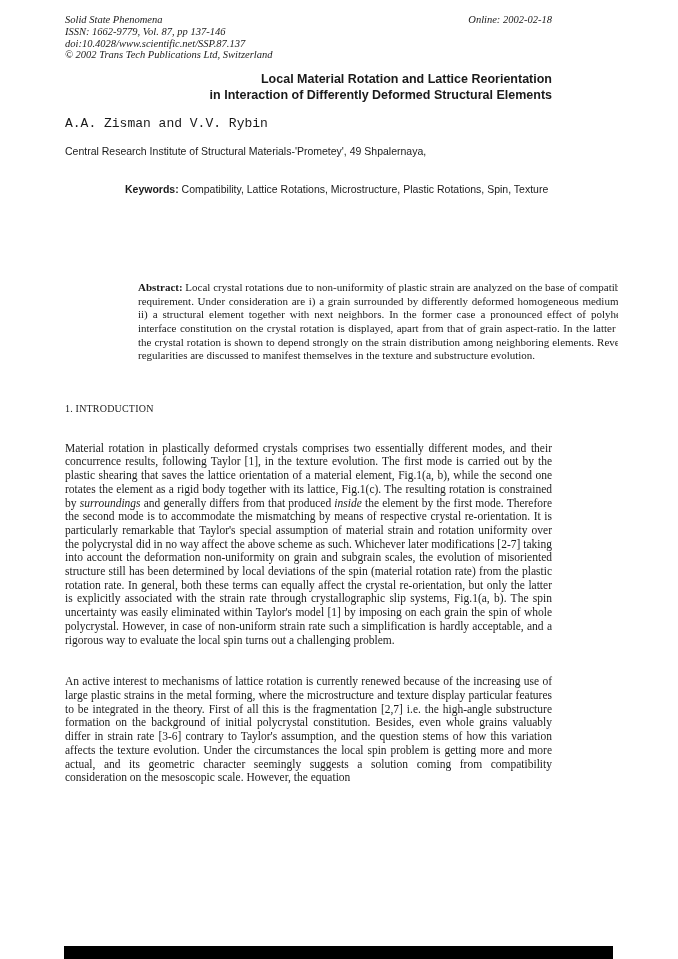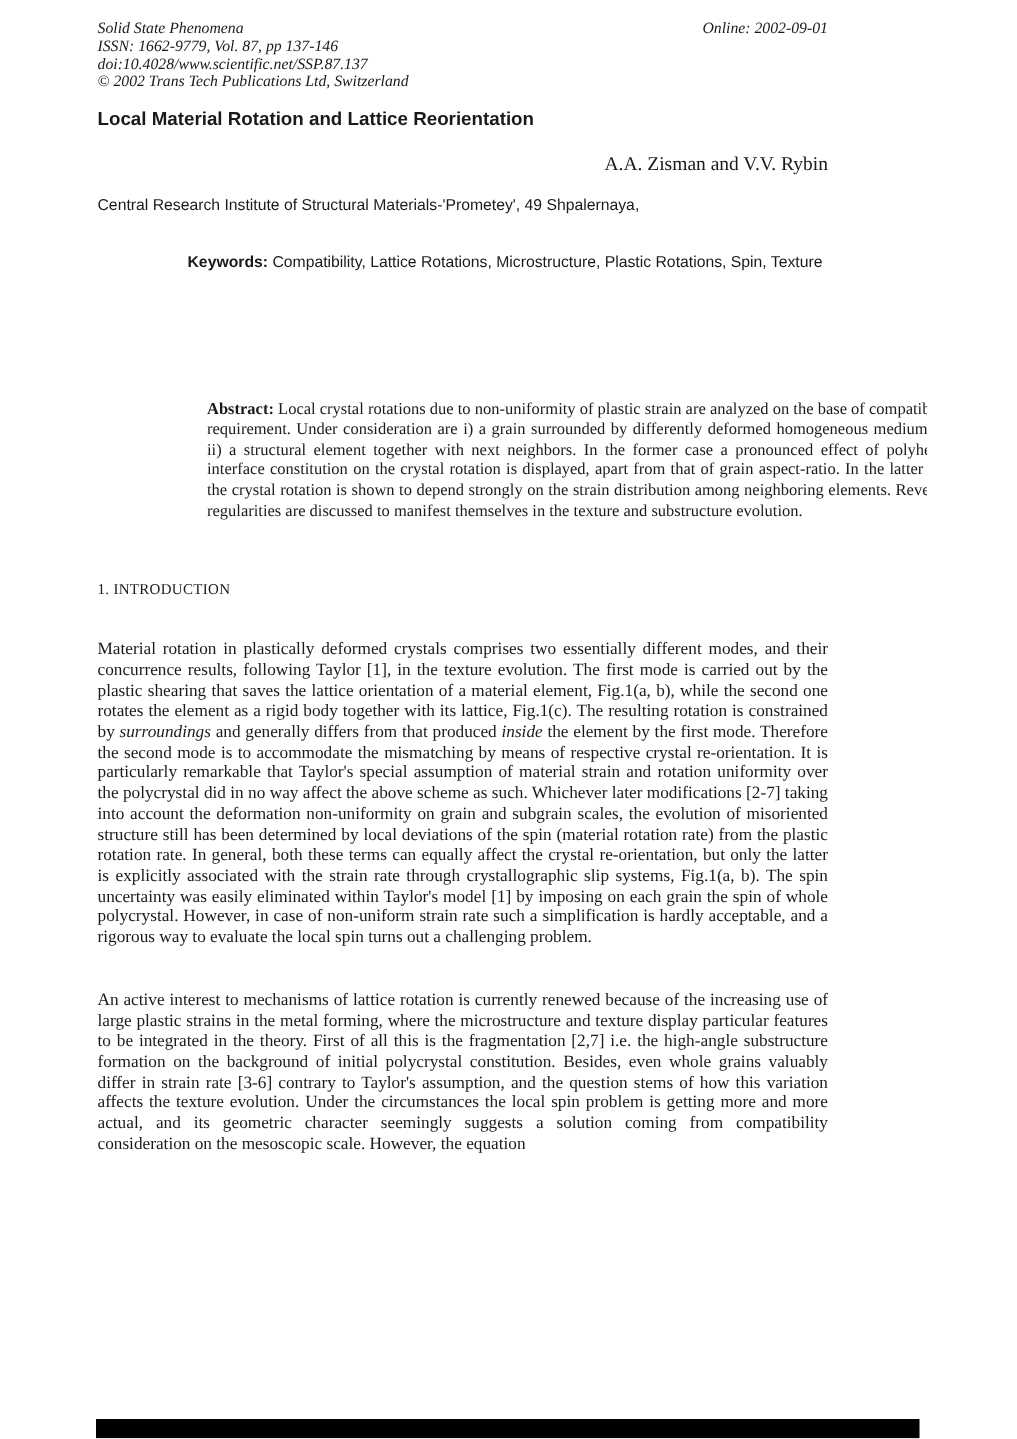--- a/index.html
+++ b/index.html
@@ -23,30 +23,30 @@
     font-style: italic;
     font-size: 10.5px;
     line-height: 11.8px;
   }
   .jheader .left div { white-space: nowrap; }
   .jheader .right { white-space: nowrap; }
 
   
   .title {
     margin-top: 11px;
-    text-align: left;
+    text-align: right;
     font-family: "Liberation Sans", sans-serif;
     font-weight: bold;
     font-size: 12.5px;
     line-height: 15.5px;
   }
   .authors {
     margin-top: 13px;
-    text-align: right;
-    font-family: Liberation Serif, serif;
+    text-align: left;
+    font-family: Liberation Mono, monospace;
     font-size: 13px;
   }
   .affiliation {
     margin-top: 14px;
     text-align: left;
     font-family: "Liberation Sans", sans-serif;
     font-size: 10.5px;
     line-height: 13px;
   }
 
@@ -100,25 +100,26 @@
 <div class="page">
   <div class="content">
 
     <div class="jheader">
       <div class="left">
         <div>Solid State Phenomena</div>
         <div>ISSN: 1662-9779, Vol. 87, pp 137-146</div>
         <div>doi:10.4028/www.scientific.net/SSP.87.137</div>
         <div>© 2002 Trans Tech Publications Ltd, Switzerland</div>
       </div>
-      <div class="right">Online: 2002-09-01</div>
+      <div class="right">Online: 2002-02-18</div>
     </div>
 
     <div class="title">
       <div>Local Material Rotation and Lattice Reorientation</div>
+      <div>in Interaction of Differently Deformed Structural Elements</div>
     </div>
 
     <div class="authors">A.A. Zisman and V.V. Rybin</div>
 
     <div class="affiliation">
       <div>Central Research Institute of Structural Materials-'Prometey', 49 Shpalernaya,</div>
     </div>
 
     <div class="keywords">
       <span class="kw-label">Keywords:</span><span> Compatibility, Lattice Rotations, Microstructure, Plastic Rotations, Spin, Texture</span>

